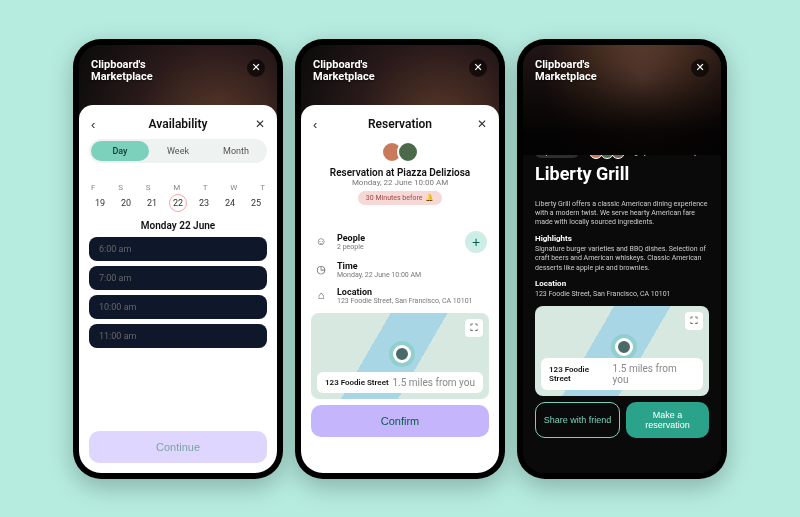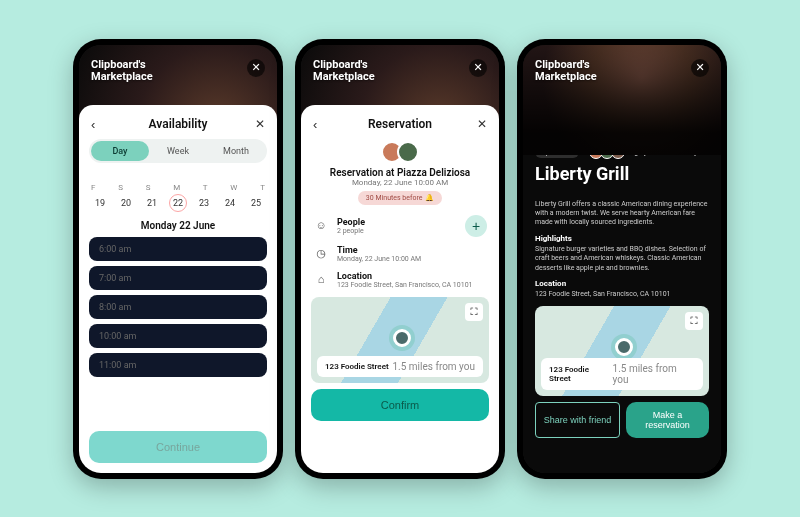--- a/index.html
+++ b/index.html
@@ -136,21 +136,21 @@
   .slot {
     background: #0f172a;
     border-radius: 8px;
     padding: 7px 10px;
     font-size: 9px;
     color: #666;
     margin-bottom: 5px;
     cursor: pointer;
   }
   .primary-btn {
-    background: #14b8a6;
+    background: #c4b5fd;
     color: #0a5a4a;
     border: none;
     border-radius: 10px;
     padding: 10px;
     font-size: 11px;
     font-weight: 500;
     cursor: pointer;
     margin-top: auto;
   }
   .primary-btn.disabled {
@@ -176,21 +176,21 @@
     text-align: center; font-size: 8px; color: #777;
     margin-bottom: 4px;
   }
   .reminder {
     align-self: center;
     background: #f6d8d6;
     color: #a04a44;
     font-size: 7px;
     padding: 3px 8px;
     border-radius: 10px;
-    margin-bottom: 6px;
+    margin-bottom: 22px;
     display: flex; align-items: center; gap: 3px;
   }
   .info-row {
     display: flex; align-items: center;
     padding: 4px 2px;
     gap: 8px;
   }
   .info-icon {
     width: 16px; height: 16px;
     display: flex; align-items: center; justify-content: center;
@@ -280,21 +280,21 @@
     font-size: 8px; font-weight: 700; margin-top: 6px; margin-bottom: 2px; color: #fff;
   }
   .dark-actions {
     display: flex; gap: 6px; margin-top: 6px;
   }
   .btn-outline {
     flex: 1;
     background: transparent;
     border: 1px solid #7cd1bd;
     color: #7cd1bd;
-    border-radius: 4px;
+    border-radius: 10px;
     padding: 8px 4px;
     font-size: 9px;
     cursor: pointer;
   }
   .btn-solid {
     flex: 1;
     background: #2aa38a;
     border: none;
     color: #fff;
     border-radius: 10px;
@@ -339,21 +339,20 @@
         <span>20</span>
         <span>21</span>
         <span class="selected">22</span>
         <span>23</span>
         <span>24</span>
         <span>25</span>
       </div>
       <div class="selected-date">Monday 22 June</div>
       <div class="slot">6:00 am</div>
       <div class="slot">7:00 am</div>
-      <div class="slot">8:00 am</div>
       <div class="slot">10:00 am</div>
       <div class="slot">11:00 am</div>
       <button class="primary-btn disabled">Continue</button>
     </div>
   </div>
 </div>
 
 <div class="phone">
   <div class="screen">
     <div class="hero">

